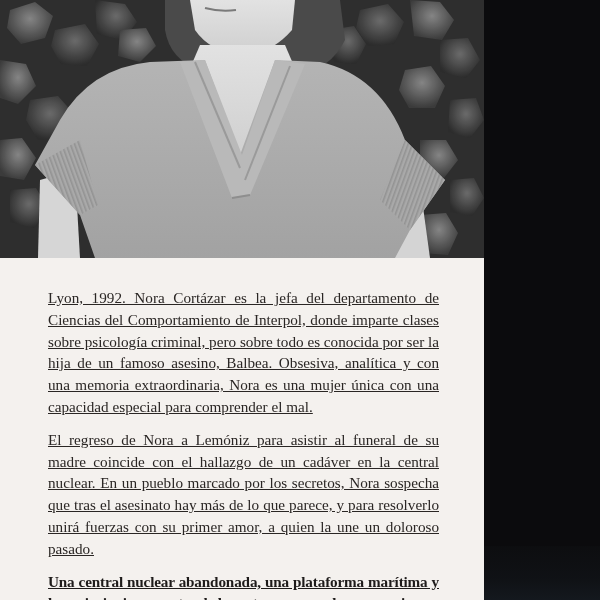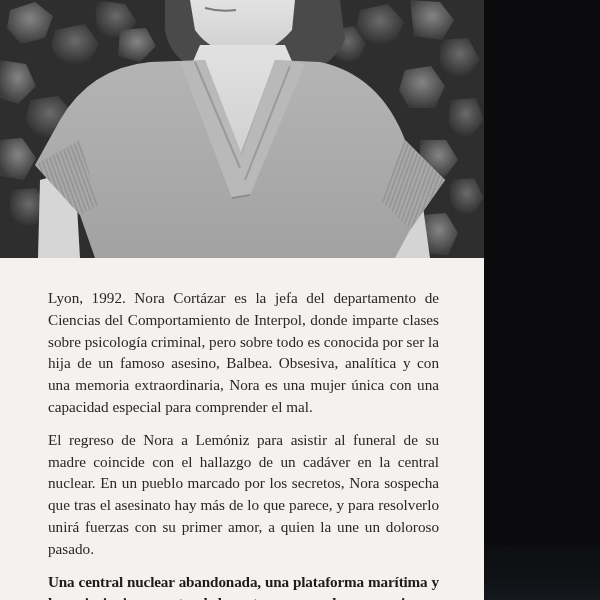--- a/index.html
+++ b/index.html
@@ -42,20 +42,21 @@
       width: 391px;
       font-family: "Liberation Serif", "DejaVu Serif", serif;
       font-size: 15.2px;
       line-height: 21.8px;
       color: #2a2624;
       text-align: justify;
       hyphens: manual;
     }
     .synopsis p {
       margin: 0 0 11px 0;
+      text-decoration: underline;
     }
     .synopsis p.bold {
       font-weight: bold;
       color: #1e1b1a;
       letter-spacing: -0.15px;
     }
     .dark-margin {
       position: absolute;
       left: 484px;
       top: 0;

